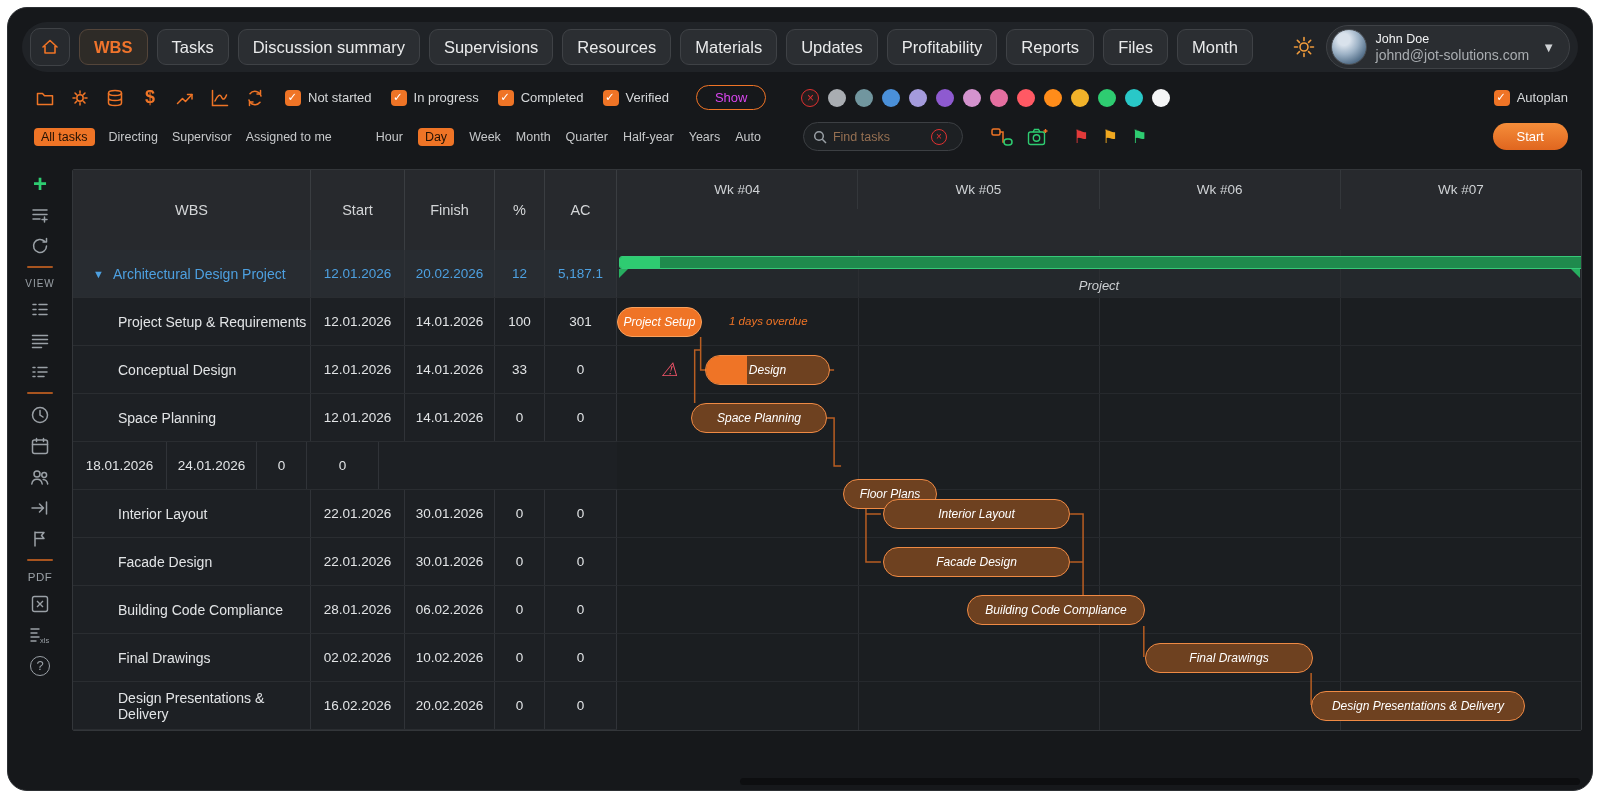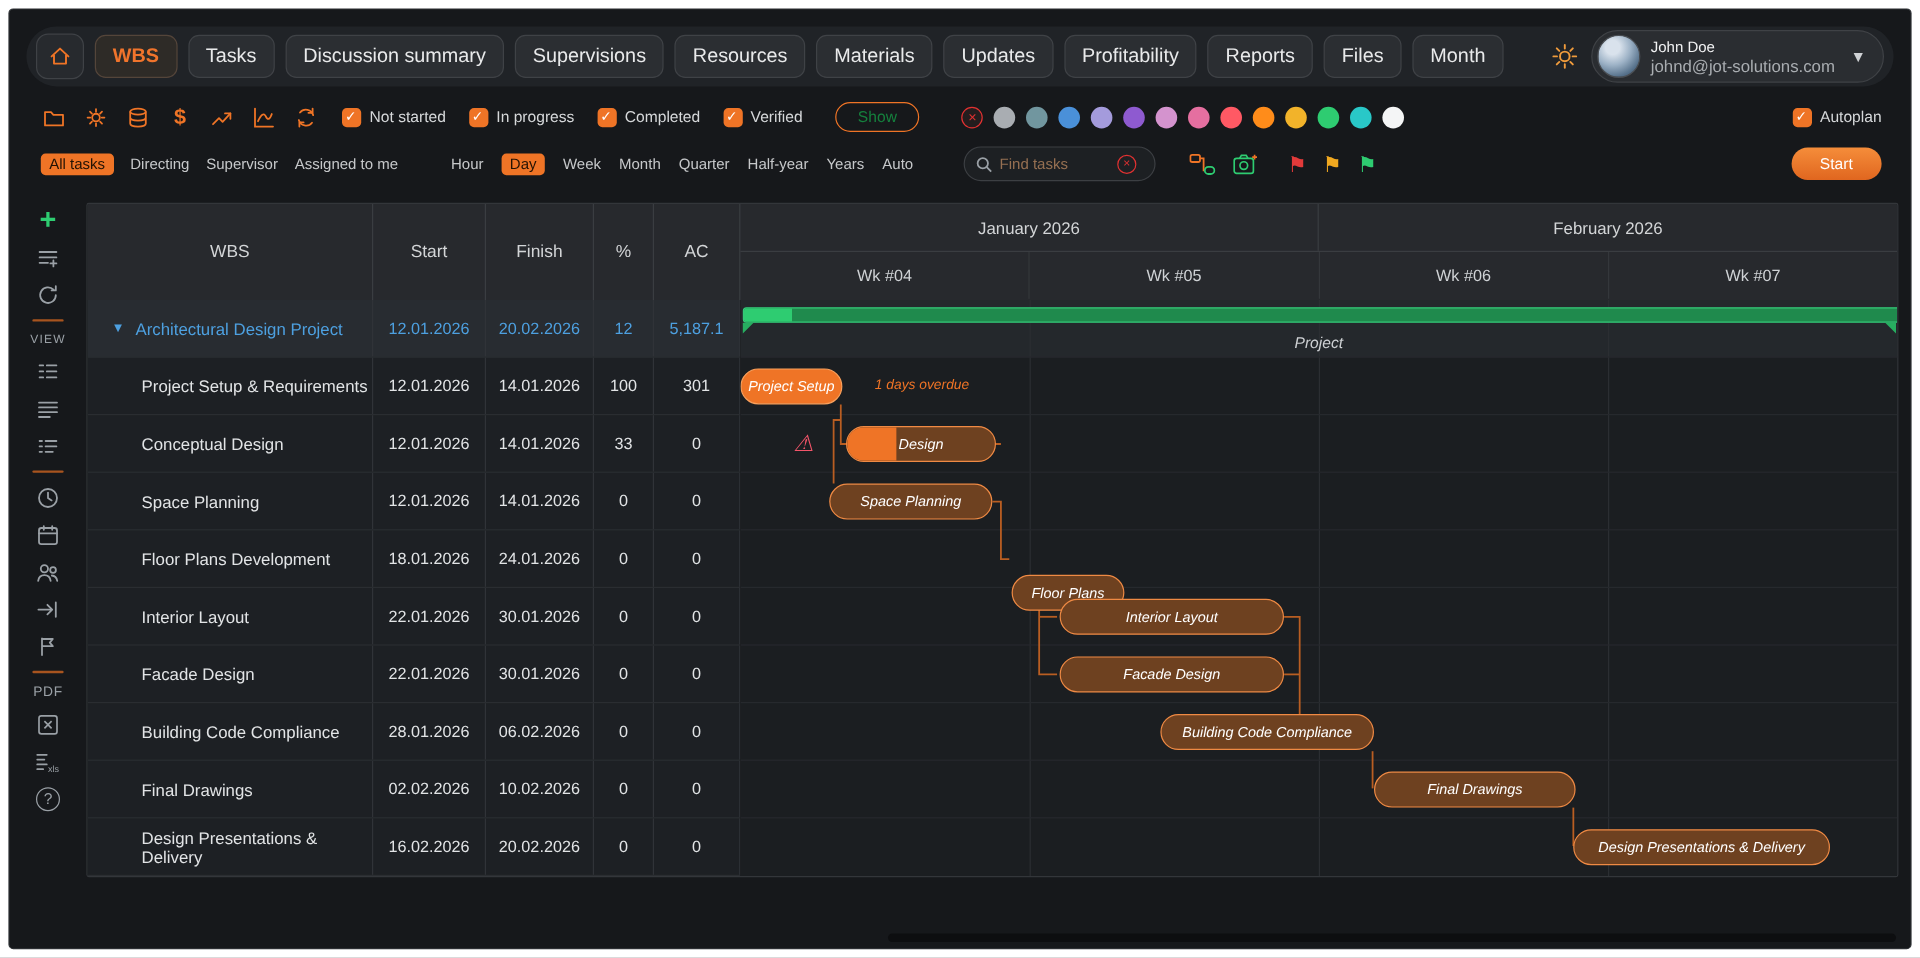--- a/index.html
+++ b/index.html
@@ -1,18 +1,18 @@
 <!DOCTYPE html>
 <html><head>
 <meta charset="utf-8">
 <style>
   * { margin:0; padding:0; box-sizing:border-box; }
   html,body { width:1600px; height:798px; background:#ffffff; font-family:"Liberation Sans",sans-serif; overflow:hidden; }
   .app { position:absolute; left:7px; top:7px; width:1586px; height:784px; background:#16181b;
-         border:1px solid #2c2f33; border-radius:4px; overflow:hidden; }
+         border:1px solid #2c2f33; border-radius:20px; overflow:hidden; }
 
   
   .topnav { margin:14px 14px 0; height:50px; background:#202327; border-radius:27px;
             display:flex; align-items:center; gap:9px; padding:0 8px; }
   .home-btn { width:40px; height:38px; border:1px solid #3f4246; border-radius:10px; background:#272a2e;
               display:flex; align-items:center; justify-content:center; cursor:pointer; flex:none; }
   .tab { height:36px; padding:0 14px; display:flex; align-items:center; background:#2b2e32;
          border:1px solid #3f4246; border-radius:9px; color:#e9eaeb; font-size:16.5px; cursor:pointer; white-space:nowrap; }
   .tab.active { color:#f0742c; background:#2e2b27; border-color:#54453a; font-weight:bold; }
   .nav-right { margin-left:auto; display:flex; align-items:center; gap:11px; }
@@ -24,21 +24,21 @@
   .user-email { font-size:14px; color:#a9adb1; margin-top:1px; }
   .chev { color:#cfd2d5; font-size:13px; margin-left:4px; }
 
   
   .row2 { display:flex; align-items:center; margin:13px 24px 0 26px; gap:13px; }
   .ticon { width:22px; height:22px; display:flex; align-items:center; justify-content:center; cursor:pointer; flex:none; }
   .dollar { color:#ef7426; font-size:18px; font-weight:bold; }
   .chk { display:flex; align-items:center; gap:7px; font-size:13px; color:#d6d8da; cursor:pointer; margin-left:6px; white-space:nowrap;}
   .box { width:16px; height:16px; background:#ef7426; border-radius:4px; position:relative; flex:none;}
   .box::after { content:"✓"; position:absolute; left:2.5px; top:0.5px; color:#fff; font-size:11.5px; }
-  .show-btn { margin-left:14px; border:1.5px solid #ef7426; color:#15803d; border-radius:16px;
+  .show-btn { margin-left:14px; border:1.5px solid #ef7426; color:#d946ef; border-radius:16px;
               padding:4px 18px; font-size:13px; background:transparent; cursor:pointer; }
   .palette { display:flex; align-items:center; gap:9px; margin-left:22px; }
   .dot { width:18px; height:18px; border-radius:50%; cursor:pointer; flex:none; }
   .dot-clear { width:18px; height:18px; border-radius:50%; border:1.5px solid #e03131; color:#e03131;
                font-size:12px; display:flex; align-items:center; justify-content:center; background:#241d1e; cursor:pointer;}
   .autoplan { margin-left:auto; }
 
   .row3 { display:flex; align-items:center; margin:12px 24px 0 26px; gap:14px; font-size:12.5px; color:#c6c8ca; }
   .txtbtn { cursor:pointer; white-space:nowrap; }
   .chip { background:#ef7426; color:#231204; border-radius:4px; padding:2px 7px; cursor:pointer; }
@@ -372,24 +372,20 @@
     <div class="sheet">
       <div class="sheet-head">
         <div class="lt-head">
           <div class="hcell c-name">WBS</div>
           <div class="hcell c-start">Start</div>
           <div class="hcell c-finish">Finish</div>
           <div class="hcell c-pct">%</div>
           <div class="hcell c-ac">AC</div>
         </div>
         <div class="g-head">
-          <div class="g-months">
-            <div class="g-month">January 2026</div>
-            <div class="g-month">February 2026</div>
-          </div>
           <div class="g-weeks">
             <div class="g-week">Wk #04</div>
             <div class="g-week">Wk #05</div>
             <div class="g-week">Wk #06</div>
             <div class="g-week">Wk #07</div>
           </div>
         </div>
       </div>
 
       <div class="sheet-body">
@@ -419,21 +415,20 @@
             <div class="c c-ac">0</div>
           </div>
           <div class="lt-row">
             <div class="c name c-name">Space Planning</div>
             <div class="c c-start">12.01.2026</div>
             <div class="c c-finish">14.01.2026</div>
             <div class="c c-pct">0</div>
             <div class="c c-ac">0</div>
           </div>
           <div class="lt-row">
-            <div class="c name c-name">Floor Plans Development</div>
             <div class="c c-start">18.01.2026</div>
             <div class="c c-finish">24.01.2026</div>
             <div class="c c-pct">0</div>
             <div class="c c-ac">0</div>
           </div>
           <div class="lt-row">
             <div class="c name c-name">Interior Layout</div>
             <div class="c c-start">22.01.2026</div>
             <div class="c c-finish">30.01.2026</div>
             <div class="c c-pct">0</div>

